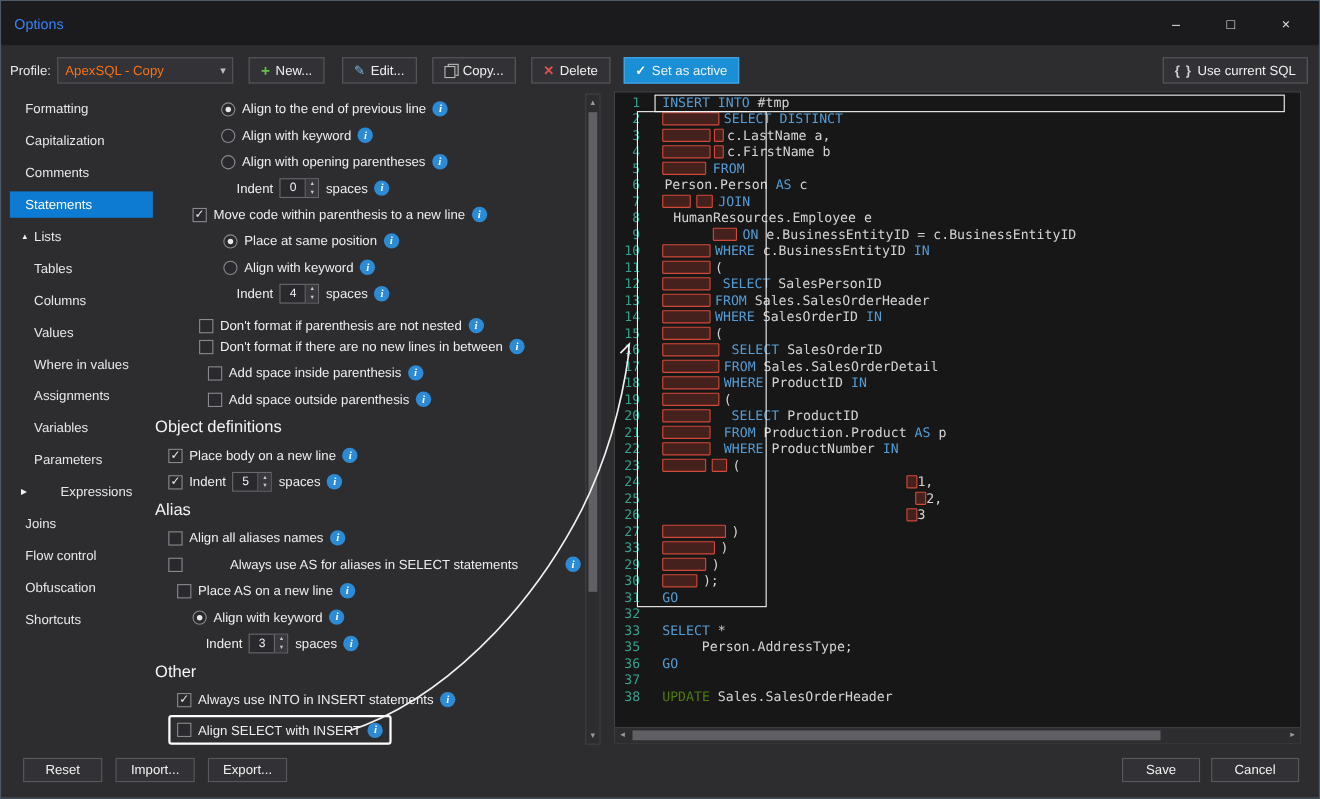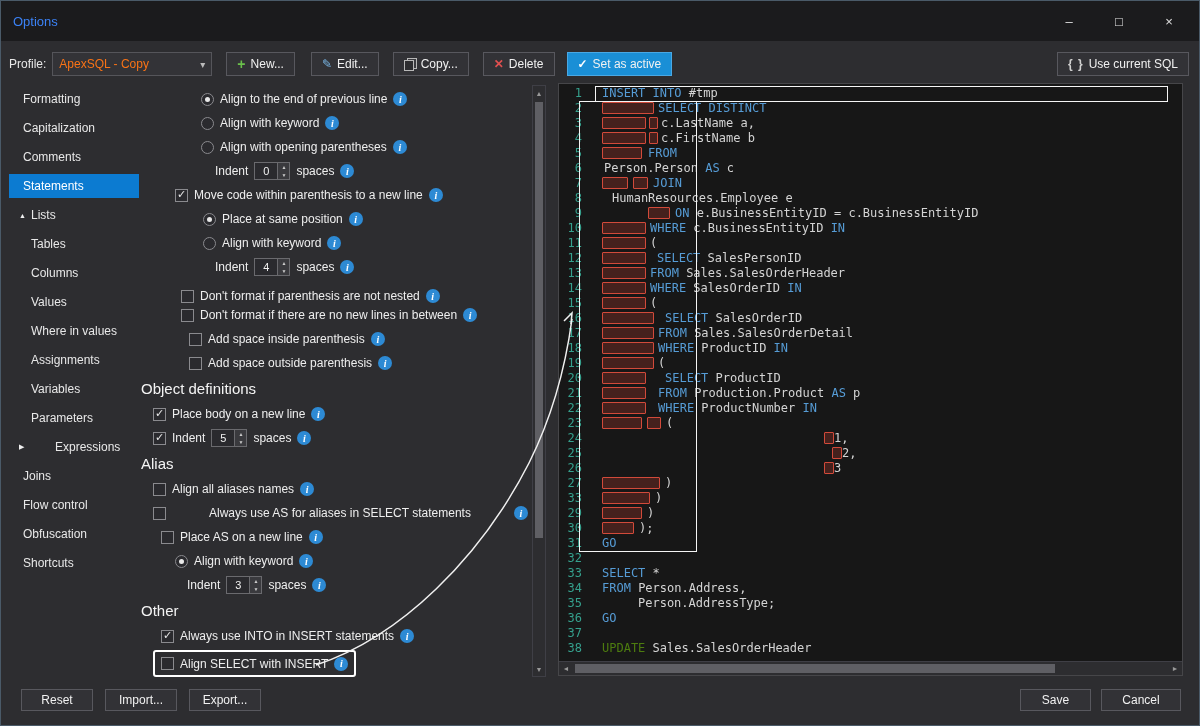--- a/index.html
+++ b/index.html
@@ -503,24 +503,20 @@
         </div>
         <div class="line">
           <span class="ln">32</span>
           <span class="codepart"></span>
         </div>
         <div class="line">
           <span class="ln">33</span>
           <span class="codepart"><span class="tok kw">SELECT </span><span class="tok id">*</span></span>
         </div>
         <div class="line">
-          <span class="ln">34</span>
-          <span class="codepart"><span class="tok kw">FROM </span><span class="tok id">Person.Address,</span></span>
-        </div>
-        <div class="line">
           <span class="ln">35</span>
           <span class="codepart"><span class="spacer" style="width: 36px;"></span><span class="tok id">Person.AddressType;</span></span>
         </div>
         <div class="line">
           <span class="ln">36</span>
           <span class="codepart"><span class="tok kw">GO</span></span>
         </div>
         <div class="line">
           <span class="ln">37</span>
           <span class="codepart"></span>

